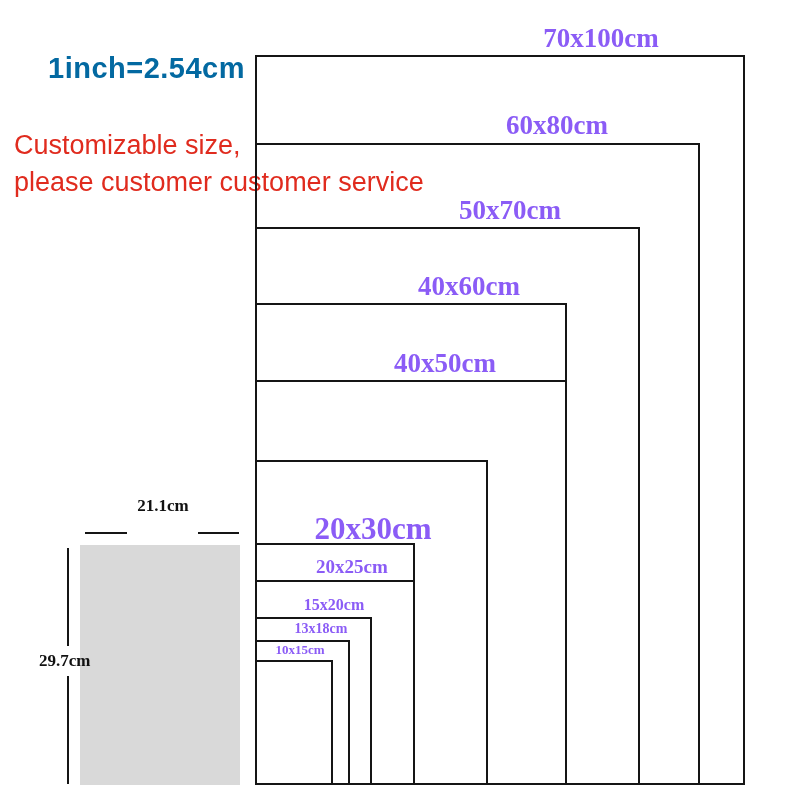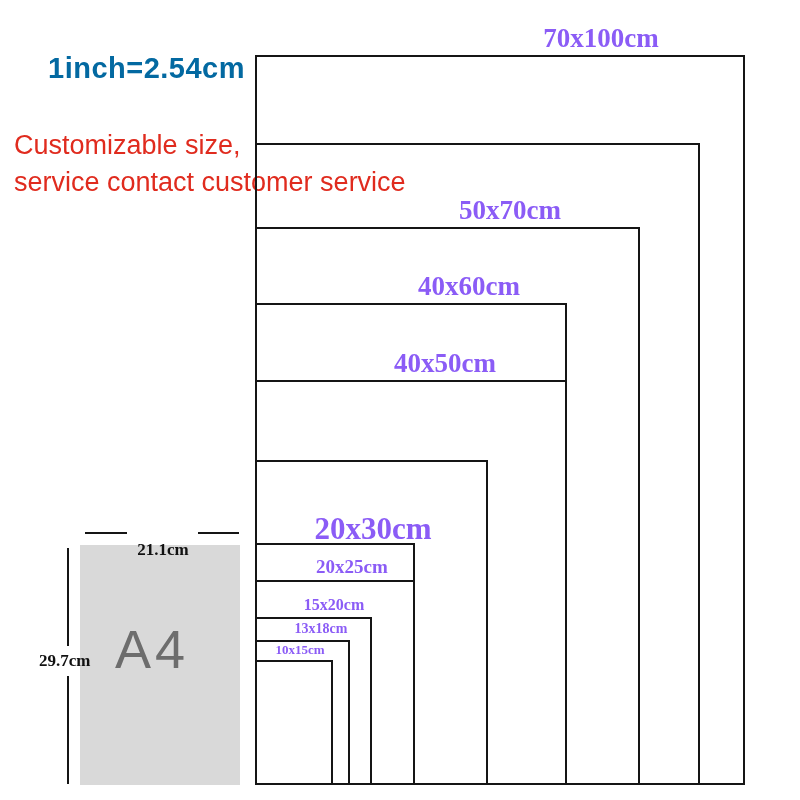--- a/index.html
+++ b/index.html
@@ -51,52 +51,52 @@
     transform:translateX(-50%);
     font-size:54px; color:#6d6d6d; letter-spacing:4px;
   }
 
   .dim-label {
     position:absolute;
     font-family:"Liberation Serif", serif;
     font-weight:700; font-size:17px; color:#111111;
     white-space:nowrap;
   }
-  #w-label { left:163px; top:540px; transform:translateX(-50%); }
+  #w-label { left:163px; top:496px; transform:translateX(-50%); }
   #h-label { left:27px; top:651px;margin-left:12px; }
 
   .dim-line { position:absolute; background:var(--line,#151515); }
   #w-line-left  { left:85px;  top:532px; width:42px;  height:2px; }
   #w-line-right { left:198px; top:532px; width:41px;  height:2px; }
   #h-line-top   { left:67px;  top:548px; width:2px;   height:98px; }
   #h-line-bot   { left:67px;  top:676px; width:2px;   height:108px; }
 </style>
 </head>
 <body>
 
 <div id="diagram">
 
   <div class="inch-note">1inch=2.54cm</div>
   <div class="red-note" id="red-line1">Customizable size,</div>
-  <div class="red-note" id="red-line2">service contact customer service</div>
+  <div class="red-note" id="red-line2">please customer customer service</div>
 
   <div class="a4-box"></div>
-  <div class="a4-label">A4</div>
 
   <div class="dim-line" id="w-line-left"></div>
   <div class="dim-label" id="w-label">21.1cm</div>
   <div class="dim-line" id="w-line-right"></div>
 
   <div class="dim-line" id="h-line-top"></div>
   <div class="dim-label" id="h-label">29.7cm</div>
   <div class="dim-line" id="h-line-bot"></div>
 
 <div class="size-rect" style="left: 255px; top: 55px; width: 490px; height: 730px;"></div>
     <div class="size-label" style="left: 601px; top: 24px; font-size: 27px;">70x100cm</div>
     <div class="size-rect" style="left: 255px; top: 143px; width: 445px; height: 642px;"></div>
+    <div class="size-label" style="left: 557px; top: 111px; font-size: 27px;">60x80cm</div>
     <div class="size-rect" style="left: 255px; top: 227px; width: 385px; height: 558px;"></div>
     <div class="size-label" style="left: 510px; top: 196px; font-size: 27px;">50x70cm</div>
     <div class="size-rect" style="left: 255px; top: 303px; width: 312px; height: 482px;"></div>
     <div class="size-label" style="left: 469px; top: 272px; font-size: 27px;">40x60cm</div>
     <div class="size-rect" style="left: 255px; top: 380px; width: 312px; height: 405px;"></div>
     <div class="size-label" style="left: 445px; top: 349px; font-size: 27px;">40x50cm</div>
     <div class="size-rect" style="left: 255px; top: 460px; width: 233px; height: 325px;"></div>
     <div class="size-rect" style="left: 255px; top: 543px; width: 160px; height: 242px;"></div>
     <div class="size-label" style="left: 373px; top: 513px; font-size: 31px;">20x30cm</div>
     <div class="size-rect" style="left: 255px; top: 580px; width: 160px; height: 205px;"></div>

